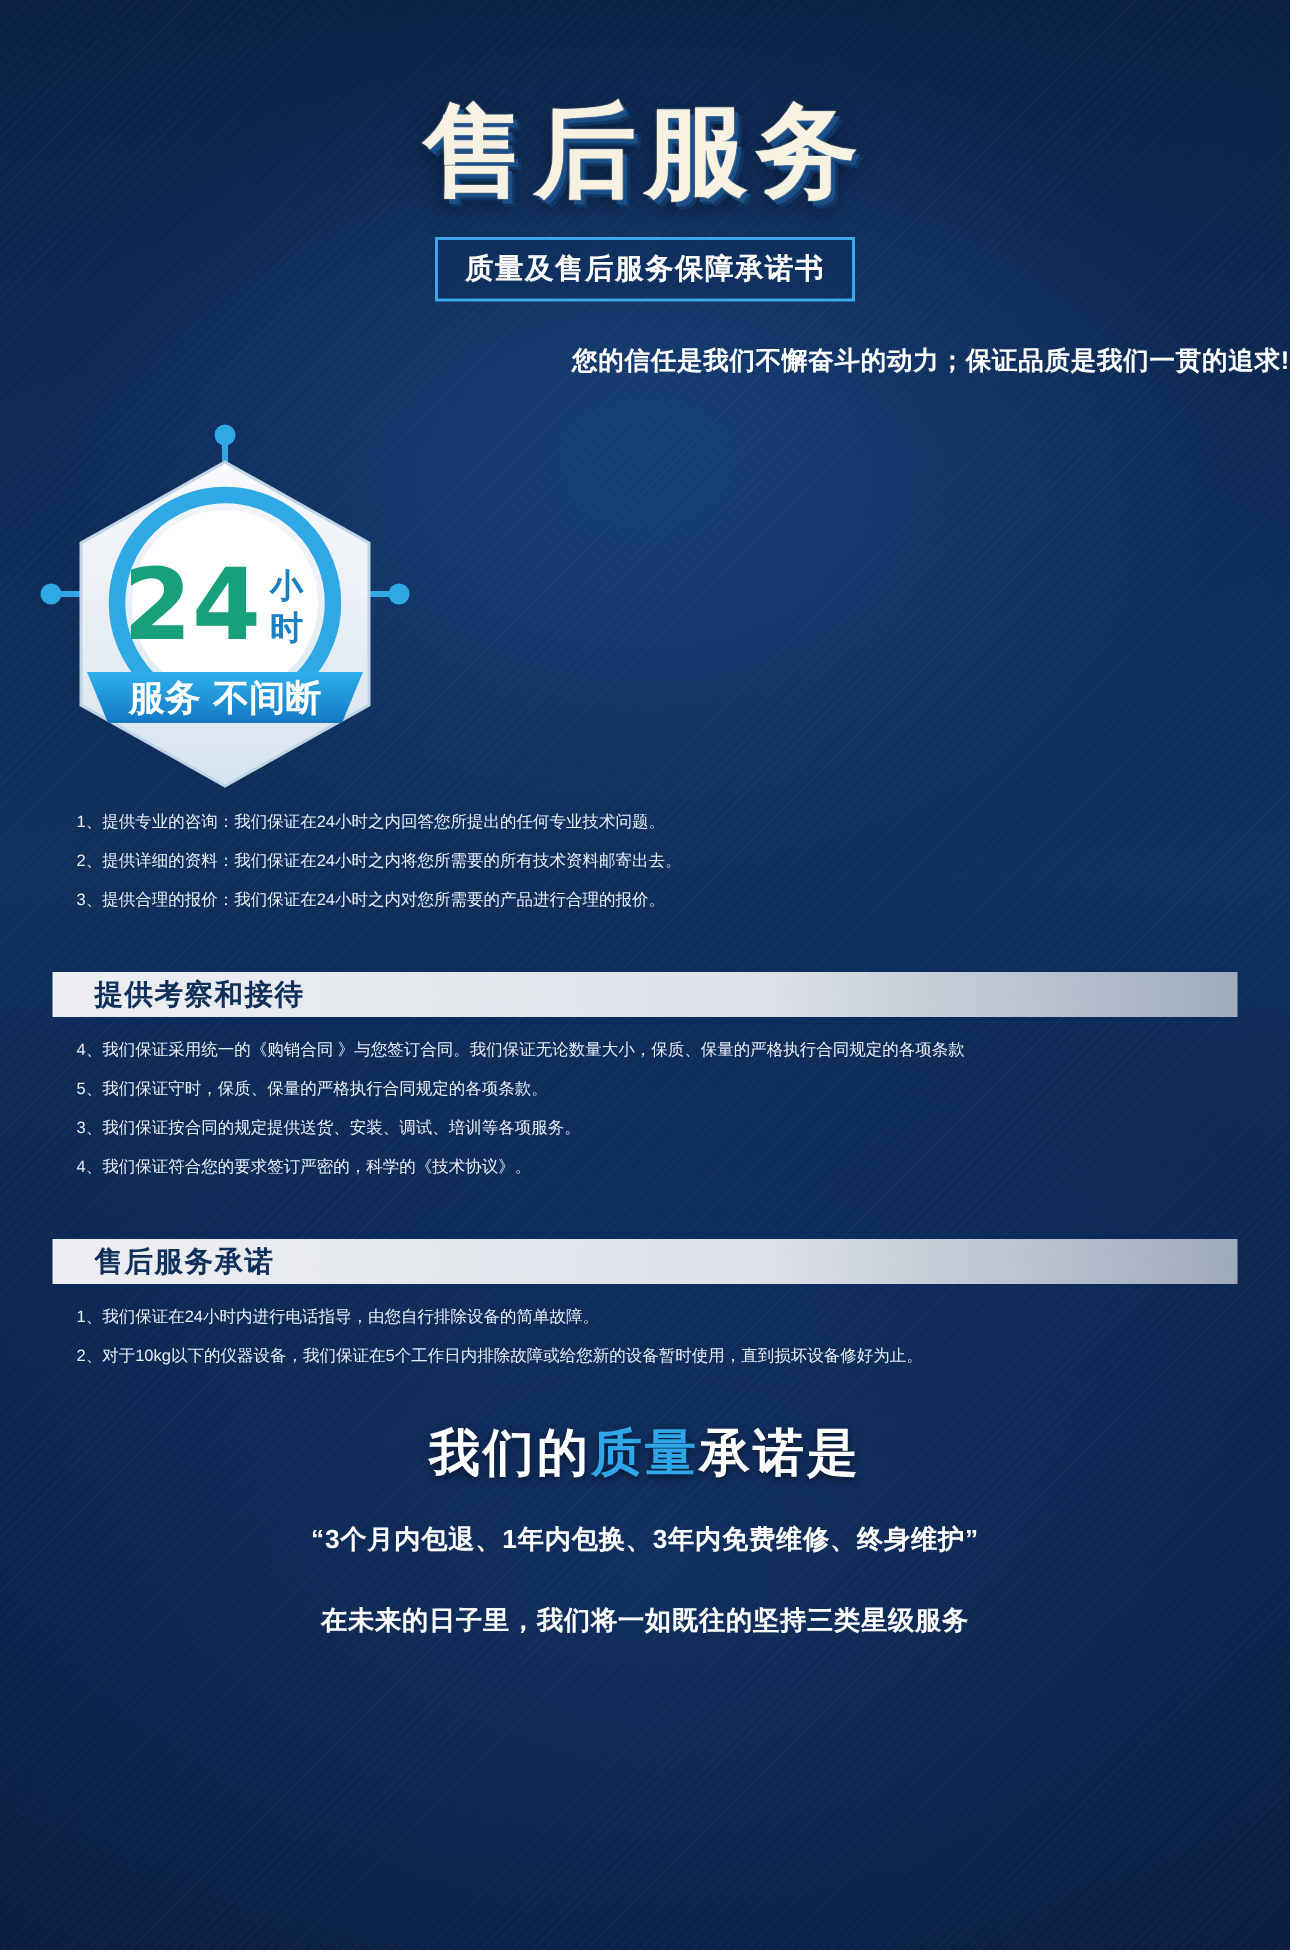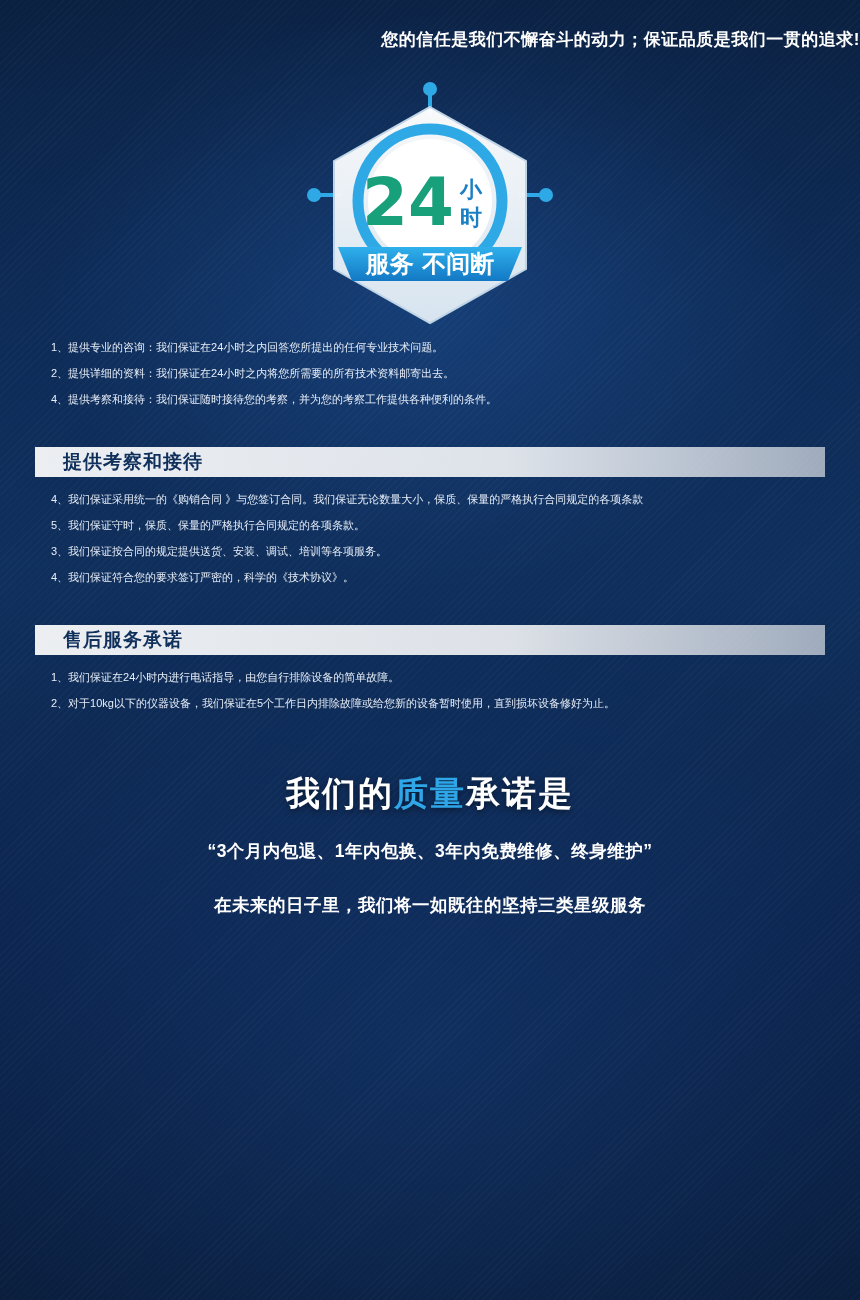--- a/index.html
+++ b/index.html
@@ -72,21 +72,21 @@
     color: #ffffff;
     font-size: 17px;
     font-weight: bold;
     letter-spacing: 0.5px;
   }
 
   
   .badge-wrap {
     margin-top: 24px;
     display: flex;
-    justify-content: center;
+    justify-content: flex-start;
   }
 
   
   .section {
     margin: 0 auto;
     width: 790px;
   }
   .sec-head {
     position: relative;
     height: 30px;
@@ -108,21 +108,21 @@
   .sec-item {
     color: #e7eef8;
     font-size: 11px;
     line-height: 1.55;
     margin-bottom: 9px;
     white-space: nowrap;
   }
 
   
   .promise-wrap {
-    margin-top: 46px;
+    margin-top: 20px;
     text-align: center;
   }
   .promise-title {
     font-size: 34px;
     font-weight: bold;
     color: #ffffff;
     letter-spacing: 2px;
     text-shadow: 0 2px 6px rgba(0,0,0,0.5);
   }
   .promise-title .hl {
@@ -138,20 +138,24 @@
   .promise-line.second {
     margin-top: 30px;
   }
 </style>
 </head>
 <body>
 
 <div class="page">
   <div class="inner">
 
+    <div class="title-wrap">
+      <div class="main-title">售后服务</div>
+      <div class="subtitle-box">质量及售后服务保障承诺书</div>
+    </div>
     <div class="slogan">您的信任是我们不懈奋斗的动力；保证品质是我们一贯的追求!</div>
 
     <div class="badge-wrap">
       <svg width="300" height="250" viewBox="0 0 300 250">
         <defs>
           <linearGradient id="hexg" x1="0" y1="0" x2="0" y2="1">
             <stop offset="0%" stop-color="#ffffff"></stop>
             <stop offset="100%" stop-color="#dde9f3"></stop>
           </linearGradient>
           <linearGradient id="ribg" x1="0" y1="0" x2="0" y2="1">
@@ -179,21 +183,21 @@
 
         <path d="M58 172 L242 172 L228 206 L72 206 Z" fill="url(#ribg)"></path>
         <text x="150" y="197" font-family="DejaVu Sans, sans-serif" font-size="24" font-weight="bold" fill="#ffffff" text-anchor="middle">服务 不间断</text>
       </svg>
     </div>
 
     <div class="section">
       <div class="sec-body">
         <div class="sec-item">1、提供专业的咨询：我们保证在24小时之内回答您所提出的任何专业技术问题。</div>
         <div class="sec-item">2、提供详细的资料：我们保证在24小时之内将您所需要的所有技术资料邮寄出去。</div>
-        <div class="sec-item">4、提供考察和接待：我们保证随时接待您的考察，并为您的考察工作提供各种便利的条件。</div>
+        <div class="sec-item">3、提供合理的报价：我们保证在24小时之内对您所需要的产品进行合理的报价。</div>
       </div>
     </div>
 
     <div class="section">
       <div class="sec-head">
         <span class="sec-head-title">提供考察和接待</span>
       </div>
       <div class="sec-body">
         <div class="sec-item">4、我们保证采用统一的《购销合同 》与您签订合同。我们保证无论数量大小，保质、保量的严格执行合同规定的各项条款</div>
         <div class="sec-item">5、我们保证守时，保质、保量的严格执行合同规定的各项条款。</div>

